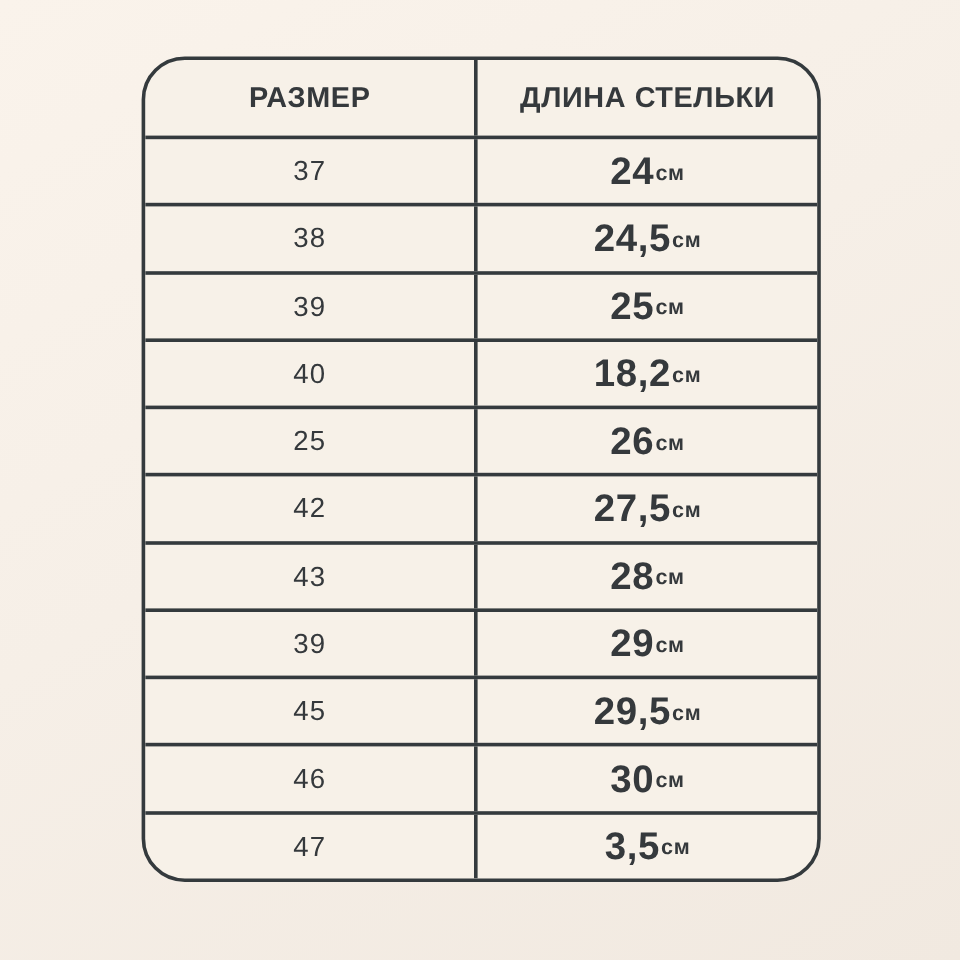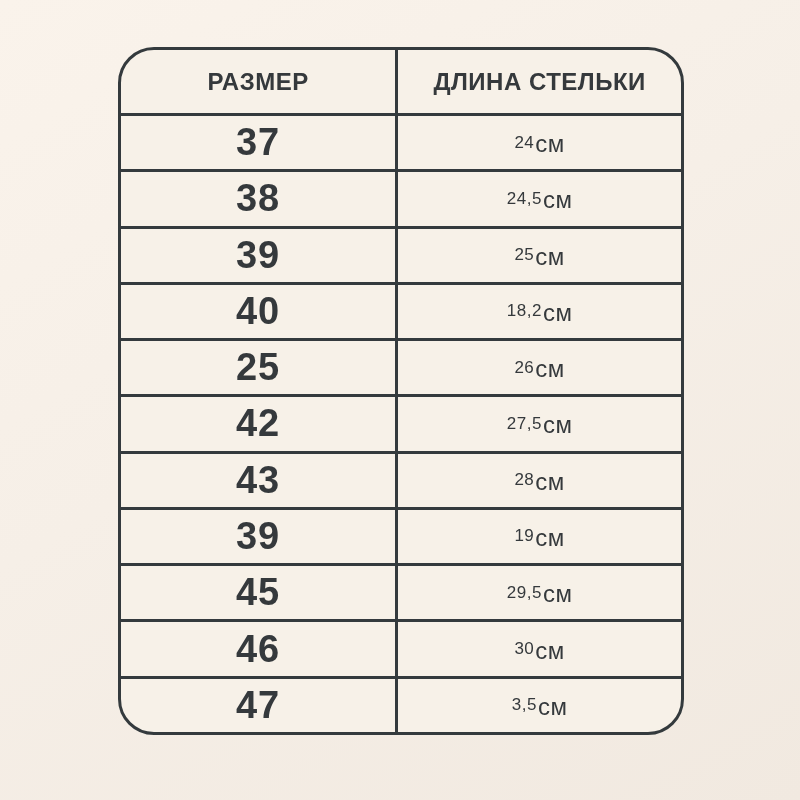--- a/index.html
+++ b/index.html
@@ -59,34 +59,34 @@
     border-radius: 27px;
   }
 
   .hdr-cell {
     font-weight: bold;
     font-size: 24px;
     letter-spacing: 0.5px;
   }
 
   .size-val {
-    font-weight: bold;
-    font-size: 38px;
+    font-weight: normal;
+    font-size: 23px;
     letter-spacing: 1px;
   }
 
   .len-val {
-    font-weight: normal;
-    font-size: 17px;
+    font-weight: bold;
+    font-size: 32px;
     letter-spacing: 0.5px;
   }
 
   .len-unit {
-    font-weight: normal;
-    font-size: 24px;
+    font-weight: bold;
+    font-size: 18px;
     letter-spacing: 0.5px;
     padding-left: 1px;
     padding-top: 3px;
   }
 </style>
 </head>
 <body>
 
 <div class="size-card">
   <div class="hdr-row">
@@ -131,21 +131,21 @@
         </div>
       </div><div class="row">
         <div class="cell col-size size-val">43</div>
         <div class="cell col-len">
           <span class="len-val">28</span>
           <span class="len-unit">см</span>
         </div>
       </div><div class="row">
         <div class="cell col-size size-val">39</div>
         <div class="cell col-len">
-          <span class="len-val">19</span>
+          <span class="len-val">29</span>
           <span class="len-unit">см</span>
         </div>
       </div><div class="row">
         <div class="cell col-size size-val">45</div>
         <div class="cell col-len">
           <span class="len-val">29,5</span>
           <span class="len-unit">см</span>
         </div>
       </div><div class="row">
         <div class="cell col-size size-val">46</div>

